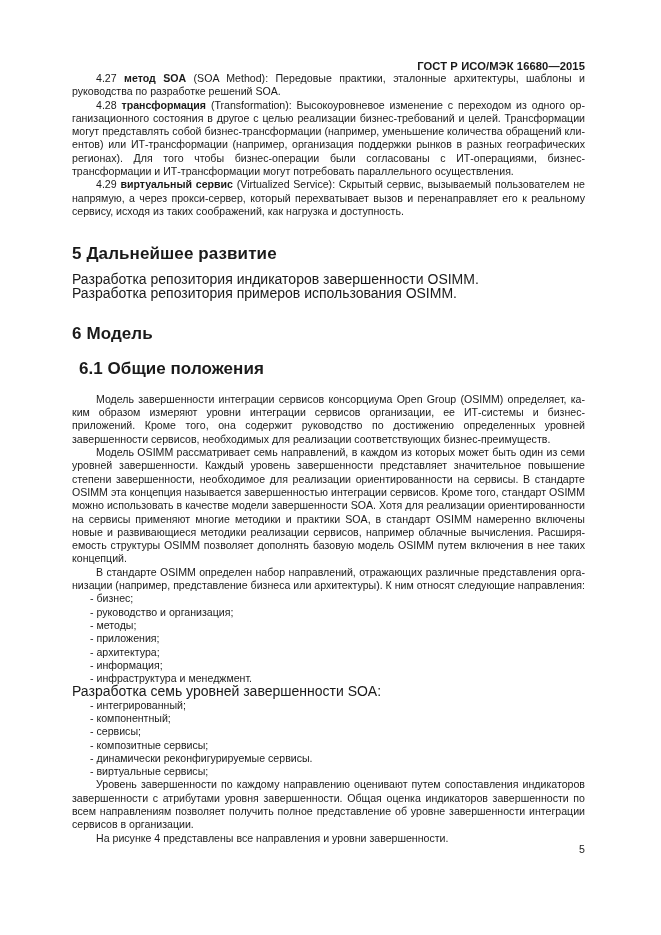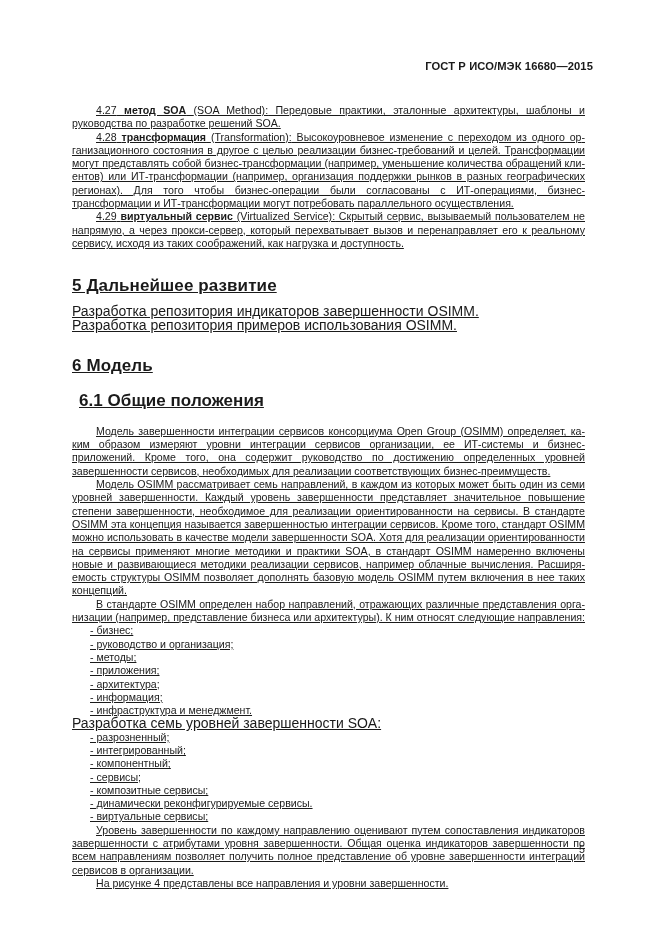--- a/index.html
+++ b/index.html
@@ -17,33 +17,32 @@
   .page {
     position: relative;
     width: 661px;
     height: 935px;
     box-sizing: border-box;
   }
   
   .page-header {
     position: absolute;
     top: 60px;
-    right: 68px;
+    right: 76px;
     font-size: 11.2px;
     font-weight: bold;
     letter-spacing: 0.1px;
     white-space: nowrap;
   }
   
   .content {
     position: absolute;
     left: 72px;
-    top: 104px;
+    top: 72px;
     width: 513px;
-    text-decoration: underline;
   }
   p.para {
     margin: 0;
     font-size: 10.6px;
     line-height: 13.3px;
     text-align: justify;
     text-indent: 24px;
     text-justify: inter-word;
     hyphens: manual;
   }
@@ -130,21 +129,20 @@
     <p class="bullet-line">- бизнес;</p>
     <p class="bullet-line">- руководство и организация;</p>
     <p class="bullet-line">- методы;</p>
     <p class="bullet-line">- приложения;</p>
     <p class="bullet-line">- архитектура;</p>
     <p class="bullet-line">- информация;</p>
     <p class="bullet-line">- инфраструктура и менеджмент.</p>
 
     <p class="plain-line">Разработка семь уровней завершенности SOA:</p>
 
-    <p class="bullet-line">- разрозненный;</p>
     <p class="bullet-line">- интегрированный;</p>
     <p class="bullet-line">- компонентный;</p>
     <p class="bullet-line">- сервисы;</p>
     <p class="bullet-line">- композитные сервисы;</p>
     <p class="bullet-line">- динамически реконфигурируемые сервисы.</p>
     <p class="bullet-line">- виртуальные сервисы;</p>
 
     <p class="para">Уровень завершенности по каждому направлению оценивают путем сопоставления индикаторов завершенности с атрибутами уровня завершенности. Общая оценка индикаторов завершенности по всем направлениям позволяет получить полное представление об уровне завершенности интеграции сервисов в организации.</p>
     <p class="para">На рисунке 4 представлены все направления и уровни завершенности.</p>
 

